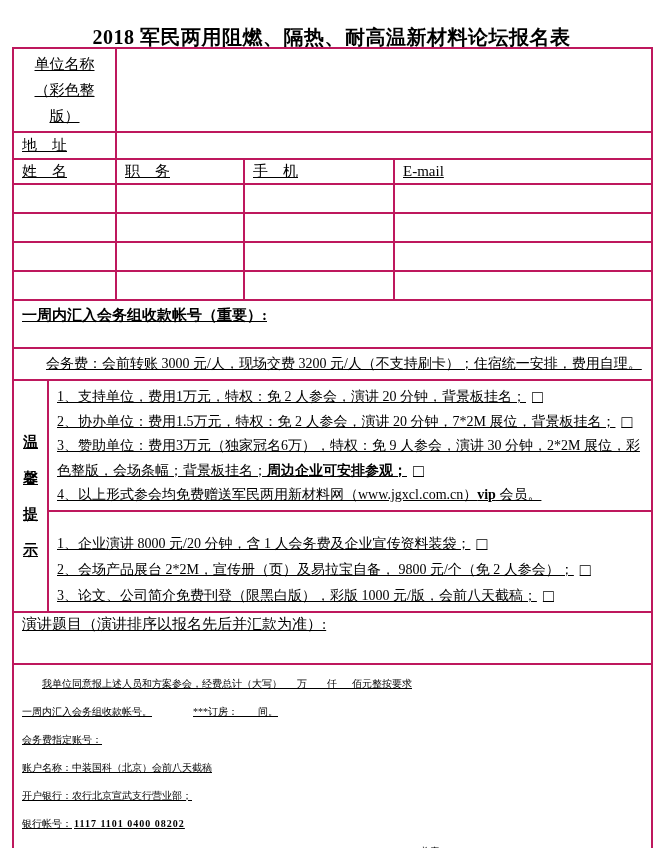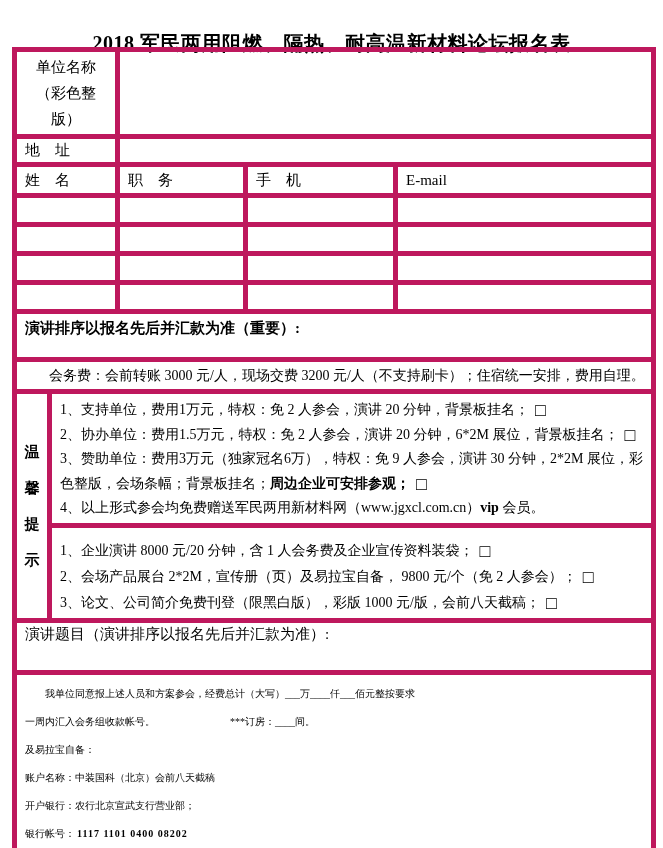--- a/index.html
+++ b/index.html
@@ -6,45 +6,46 @@
   html, body { margin: 0; padding: 0; }
   body {
     width: 663px; height: 848px;
     background: #ffffff;
     font-family: "Liberation Serif", "DejaVu Serif", serif;
     color: #000;
     position: relative;
     overflow: hidden;
   }
   .title {
-    margin: 30px 6px 7px;
+    margin: 24px 6px 7px;
     text-align: center;
     font-size: 20px;
     font-weight: bold;
     letter-spacing: 0.5px;
     white-space: nowrap;
   }
   table.form-table {
     position: absolute;
     left: 12px; top: 47px;
     width: 639px;
     border-collapse: collapse;
     table-layout: fixed;
     border: 2px solid #000;
   }
   td {
-    border: 5px solid #be185d;
+    border: 2px solid #be185d;
     padding: 2px 8px;
     font-size: 15px;
     vertical-align: middle;
     overflow: hidden;
+    text-decoration: underline;
   }
   tr.r-unit td   { height: 58px; }
   tr.r-addr td   { height: 27px; }
-  tr.r-head td   { height: 31px; }
+  tr.r-head td   { height: 25px; }
   tr.r-empty td  { height: 29px; }
   tr.r-focus td  { height: 48px; vertical-align: top; padding-top: 5px; }
   tr.r-fee td    { height: 32px; }
   tr.r-tipsa td  { height: 125px; }
   tr.r-tipsb td  { height: 80px; }
   tr.r-speech td { height: 52px; vertical-align: top; }
   tr.r-bottom td { height: 222px; vertical-align: top; padding-top: 5px; }
   .lbl-center { text-align: center; line-height: 26px; }
   .focus-label { font-weight: bold; }
   .fee-cell { text-indent: 24px; font-size: 14px; white-space: nowrap; }
@@ -54,31 +55,31 @@
     vertical-align: middle;
     padding: 0;
   }
   .tips-lbl .tch { line-height: 36px; font-size: 15px; }
   .tips-cell {
     vertical-align: top;
     font-size: 14px;
     line-height: 24.5px;
     padding-top: 4px;
   }
-  tr.r-tipsb .tips-cell { line-height: 26px; padding-top: 10px; }
+  tr.r-tipsb .tips-cell { line-height: 26px; padding-top: 19px; }
   .cb {
     font-size: 18px;
     line-height: 1;
     margin-left: 6px;
     vertical-align: -2px;
     font-weight: normal;
   }
   .bottom-cell p { margin: 0; line-height: 28px; font-size: 10px; }
   .indent { text-indent: 2em; }
-  .booking { margin-left: 75px; }
+  .booking { margin-left: 41px; }
   .acct-no { margin-left: 2px; letter-spacing: 1px; }
   .seal-line { padding-left: 388px; }
 </style>
 </head>
 <body>
 
 <div class="title">2018 军民两用阻燃、隔热、耐高温新材料论坛报名表</div>
 
 <table class="form-table">
   <colgroup>
@@ -130,41 +131,41 @@
   </tr>
   <tr class="r-empty">
     <td colspan="2"></td>
     <td></td>
     <td></td>
     <td></td>
   </tr>
 
   <tr class="r-focus">
     <td colspan="5">
-      <span class="focus-label">演讲排序以报名先后并汇款为准（重要）:</span>
+      <span class="focus-label">一周内汇入会务组收款帐号（重要）:</span>
     </td>
   </tr>
 
   <tr class="r-fee">
     <td colspan="5" class="fee-cell">会务费：会前转账 3000 元/人，现场交费 3200 元/人（不支持刷卡）；住宿统一安排，费用自理。</td>
   </tr>
 
   <tr class="r-tipsa">
     <td rowspan="2" class="tips-lbl">
       <div class="tch">温</div>
       <div class="tch">馨</div>
       <div class="tch">提</div>
       <div class="tch">示</div>
     </td>
     <td colspan="4" class="tips-cell">
       <div>
         <span>1、支持单位，费用1万元，特权：免 2 人参会，演讲 20 分钟，背景板挂名；</span><b></b><span></span><span class="cb">□</span>
       </div>
       <div>
-        <span>2、协办单位：费用1.5万元，特权：免 2 人参会，演讲 20 分钟，6*2M 展位，背景板挂名；</span><b></b><span></span><span class="cb">□</span>
+        <span>2、协办单位：费用1.5万元，特权：免 2 人参会，演讲 20 分钟，7*2M 展位，背景板挂名；</span><b></b><span></span><span class="cb">□</span>
       </div>
       <div>
         <span>3、赞助单位：费用3万元（独家冠名6万），特权：免 9 人参会，演讲 30 分钟，2*2M 展位，彩色整版，会场条幅；背景板挂名；</span><b>周边企业可安排参观；</b><span></span><span class="cb">□</span>
       </div>
       <div>
         <span>4、以上形式参会均免费赠送军民两用新材料网（www.jgxcl.com.cn）</span><b>vip</b><span> 会员。</span>
       </div>
     </td>
   </tr>
 
@@ -187,21 +188,21 @@
       <span>演讲题目（演讲排序以报名先后并汇款为准）:</span>
     </td>
   </tr>
 
   <tr class="r-bottom">
     <td colspan="5" class="bottom-cell">
       <p class="indent">我单位同意报上述人员和方案参会，经费总计（大写）___万____仟___佰元整按要求</p>
       <p>
         <span>一周内汇入会务组收款帐号。</span><span class="booking">***订房：____间。</span>
       </p>
-      <p>及易拉宝自备：</p>
+      <p>会务费指定账号：</p>
       <p>账户名称：中装国科（北京）会前八天截稿</p>
       <p>开户银行：农行北京宣武支行营业部；</p>
       <p>
         <span>银行帐号：</span><b class="acct-no">1117 1101 0400 08202</b>
       </p>
       <p class="seal-line">（盖章）</p>
 
     </td>
   </tr>
 </tbody>

